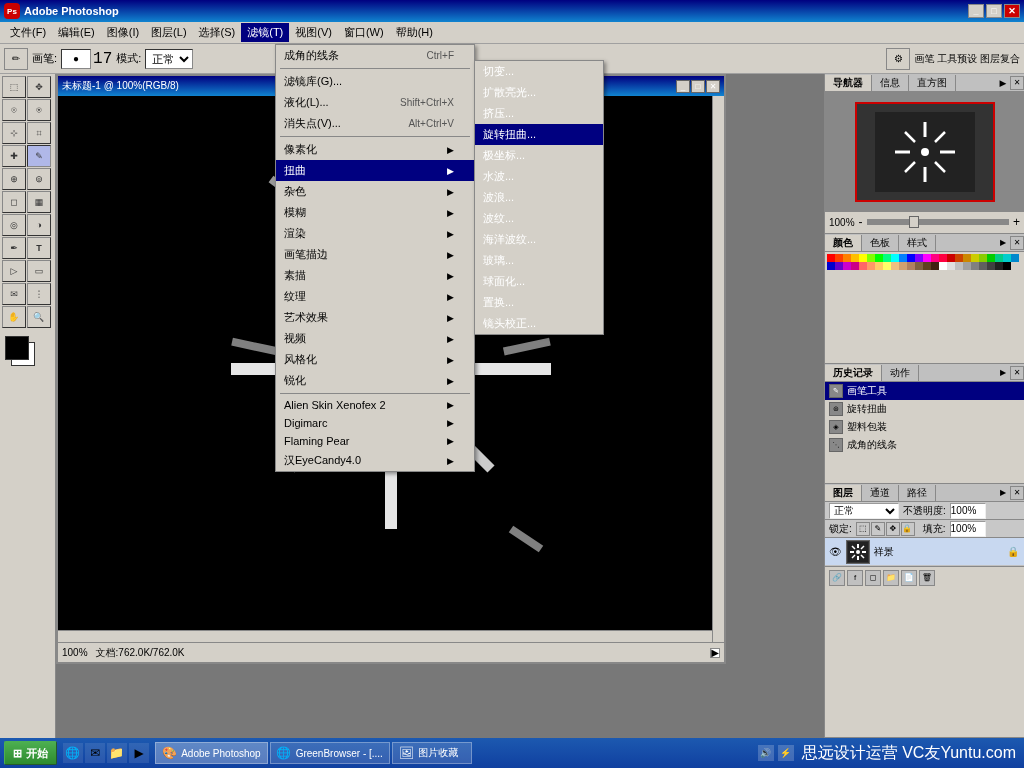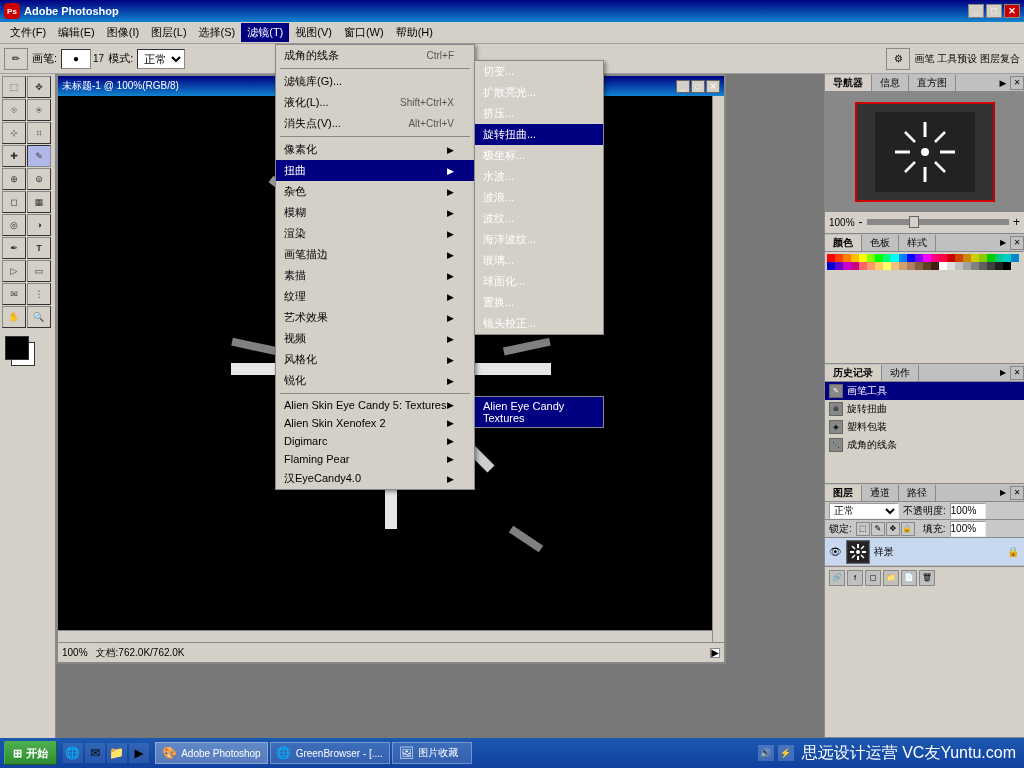--- a/index.html
+++ b/index.html
@@ -331,21 +331,21 @@
   <span class="menu-item">视图(V)</span>
   <span class="menu-item">窗口(W)</span>
   <span class="menu-item">帮助(H)</span>
 </div>
 
 <div class="toolbar">
   <div class="toolbar-btn">✏</div>
   <span>画笔:</span>
   <div style="display:flex;align-items:center;gap:2px;">
     <div style="width:30px;height:20px;background:white;border:1px inset #888;display:flex;align-items:center;justify-content:center;font-size:10px;">●</div>
-    <span style="font-size:10px;">17</span>
+    <span style="font-size:16px;font-family:Liberation Mono, monospace;">17</span>
   </div>
   <span>模式:</span>
   <select class="toolbar-select">
     <option>正常</option>
   </select>
   <div style="flex:1;"></div>
   <div class="toolbar-btn">⚙</div>
   <span style="font-size:10px;">画笔 工具预设 图层复合</span>
 </div>
 
@@ -724,28 +724,20 @@
     </div>
     <div class="menu-entry">
       <span>风格化</span>
       <span class="arrow"></span>
     </div>
     <div class="menu-entry">
       <span>锐化</span>
       <span class="arrow"></span>
     </div>
     <div class="menu-separator"></div>
-    <div class="menu-entry" style="position:relative;">
-      <span>Alien Skin Eye Candy 5: Textures</span>
-      <span class="arrow"></span>
-
-      <div class="submenu-alien" style="top:0;left:100%;">
-        <div class="submenu-entry highlighted">Alien Eye Candy Textures</div>
-      </div>
-    </div>
     <div class="menu-entry">
       <span>Alien Skin Xenofex 2</span>
       <span class="arrow"></span>
     </div>
     <div class="menu-entry">
       <span>Digimarc</span>
       <span class="arrow"></span>
     </div>
     <div class="menu-entry">
       <span>Flaming Pear</span>

